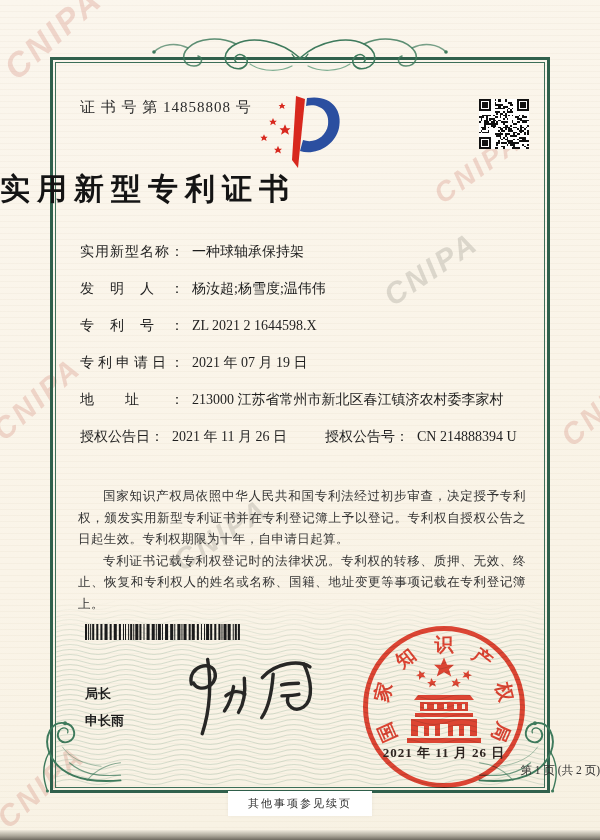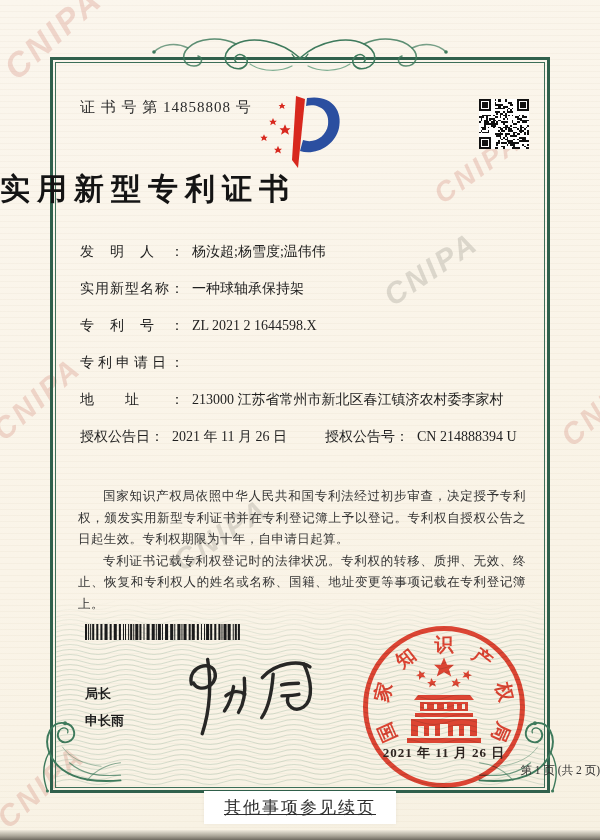--- a/index.html
+++ b/index.html
@@ -51,22 +51,22 @@
   .sc2{transform:rotate(-38deg)  translateY(-62px);}
   .sc3{transform:rotate(0deg)    translateY(-62px);}
   .sc4{transform:rotate(38deg)   translateY(-62px);}
   .sc5{transform:rotate(76deg)   translateY(-62px);}
   .sc6{transform:rotate(114deg)  translateY(-62px);}
   .seal-date{position:absolute;left:358px;top:744px;width:172px;z-index:6;text-align:center;
     font-size:13px;color:#2d2420;letter-spacing:1px;font-weight:bold;}
   .pagenum{position:absolute;left:0;right:0;top:763px;z-index:4;text-align:right;
     font-size:11.5px;color:#333;}
   .contbox{position:absolute;left:50%;top:791px;transform:translateX(-50%);z-index:7;
-    background:#ffffff;padding:5px 20px;font-size:17px;color:#2e2e2e;letter-spacing:2px;
-    box-shadow:0 0 4px rgba(0,0,0,.05);text-decoration:underline;}
+    background:#ffffff;padding:5px 20px;font-size:11px;color:#2e2e2e;letter-spacing:2px;
+    box-shadow:0 0 4px rgba(0,0,0,.05);}
   .page-edge{position:absolute;left:0;right:0;bottom:0;height:10px;z-index:8;
     background:linear-gradient(#efe9dc 0%,#b3af a1 55%,#8a867a 75%,#6e6a60 100%);
     background:linear-gradient(#efe9dc 0%,#a9a497 60%,#6e6a60 100%);}
 </style>
 </head>
 <body>
 
 <svg width="0" height="0" style="position:absolute">
   <defs>
     <path id="star" d="M0,-10 L2.94,-3.09 L9.51,-3.09 L4.76,1.18 L6.88,8.09 L0,4 L-6.88,8.09 L-4.76,1.18 L-9.51,-3.09 L-2.94,-3.09 Z"></path>
@@ -456,33 +456,34 @@
       <rect x="0" y="22" width="7" height="7"></rect>
         <rect x="1" y="23" width="5" height="5" fill="#fff"></rect>
         <rect x="2" y="24" width="3" height="3"></rect>
     </g>
   </svg>
 
   <div class="title">实用新型专利证书</div>
 
   <div class="fields">
     <div class="frow">
+      <span class="flabel">实用新型名称：</span>
+      <span class="fvalue">一种球轴承保持架</span>
+    </div>
+    <div class="frow">
       <span class="flabel">发明人：</span>
       <span class="fvalue">杨汝超;杨雪度;温伟伟</span>
-    </div>
-    <div class="frow">
-      <span class="flabel">实用新型名称：</span>
-      <span class="fvalue">一种球轴承保持架</span>
     </div>
     <div class="frow">
       <span class="flabel">专利号：</span>
       <span class="fvalue">ZL 2021 2 1644598.X</span>
     </div>
     <div class="frow">
       <span class="flabel">专利申请日：</span>
+      <span class="fvalue">2021 年 07 月 19 日</span>
     </div>
     <div class="frow">
       <span class="flabel">地址：</span>
       <span class="fvalue">213000 江苏省常州市新北区春江镇济农村委李家村</span>
     </div>
     <div class="frow">
       <span class="flabel plain">授权公告日：</span>
       <span class="fvalue">2021 年 11 月 26 日</span>
       <span class="flabel plain pair2">授权公告号：</span>
       <span class="fvalue">CN 214888394 U</span>

